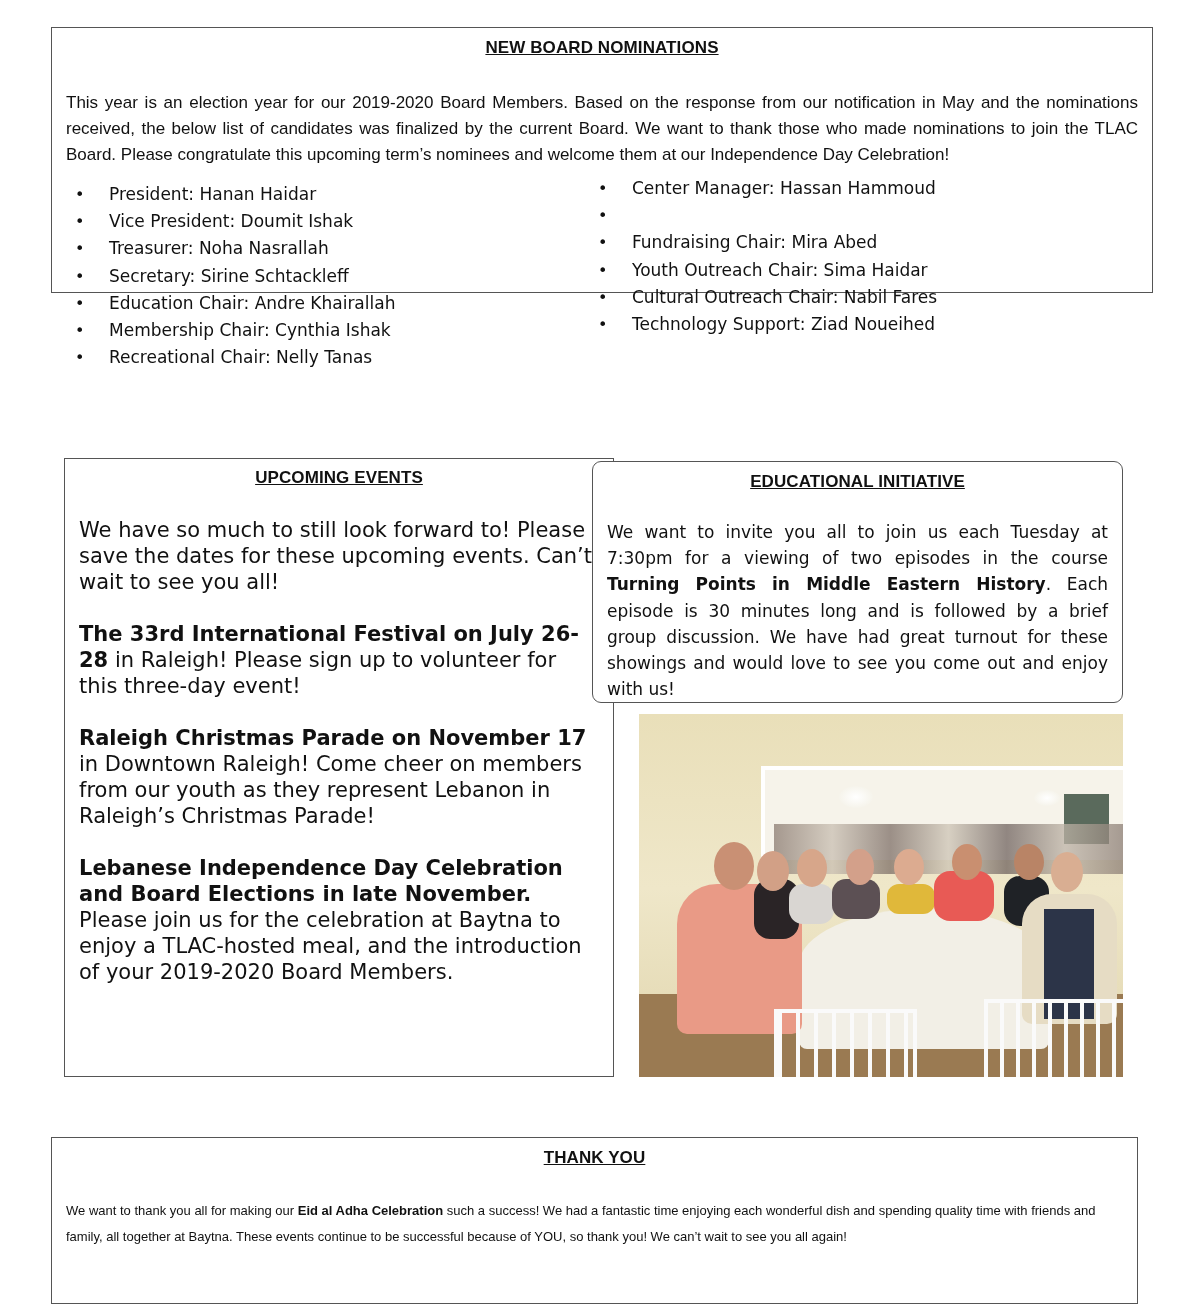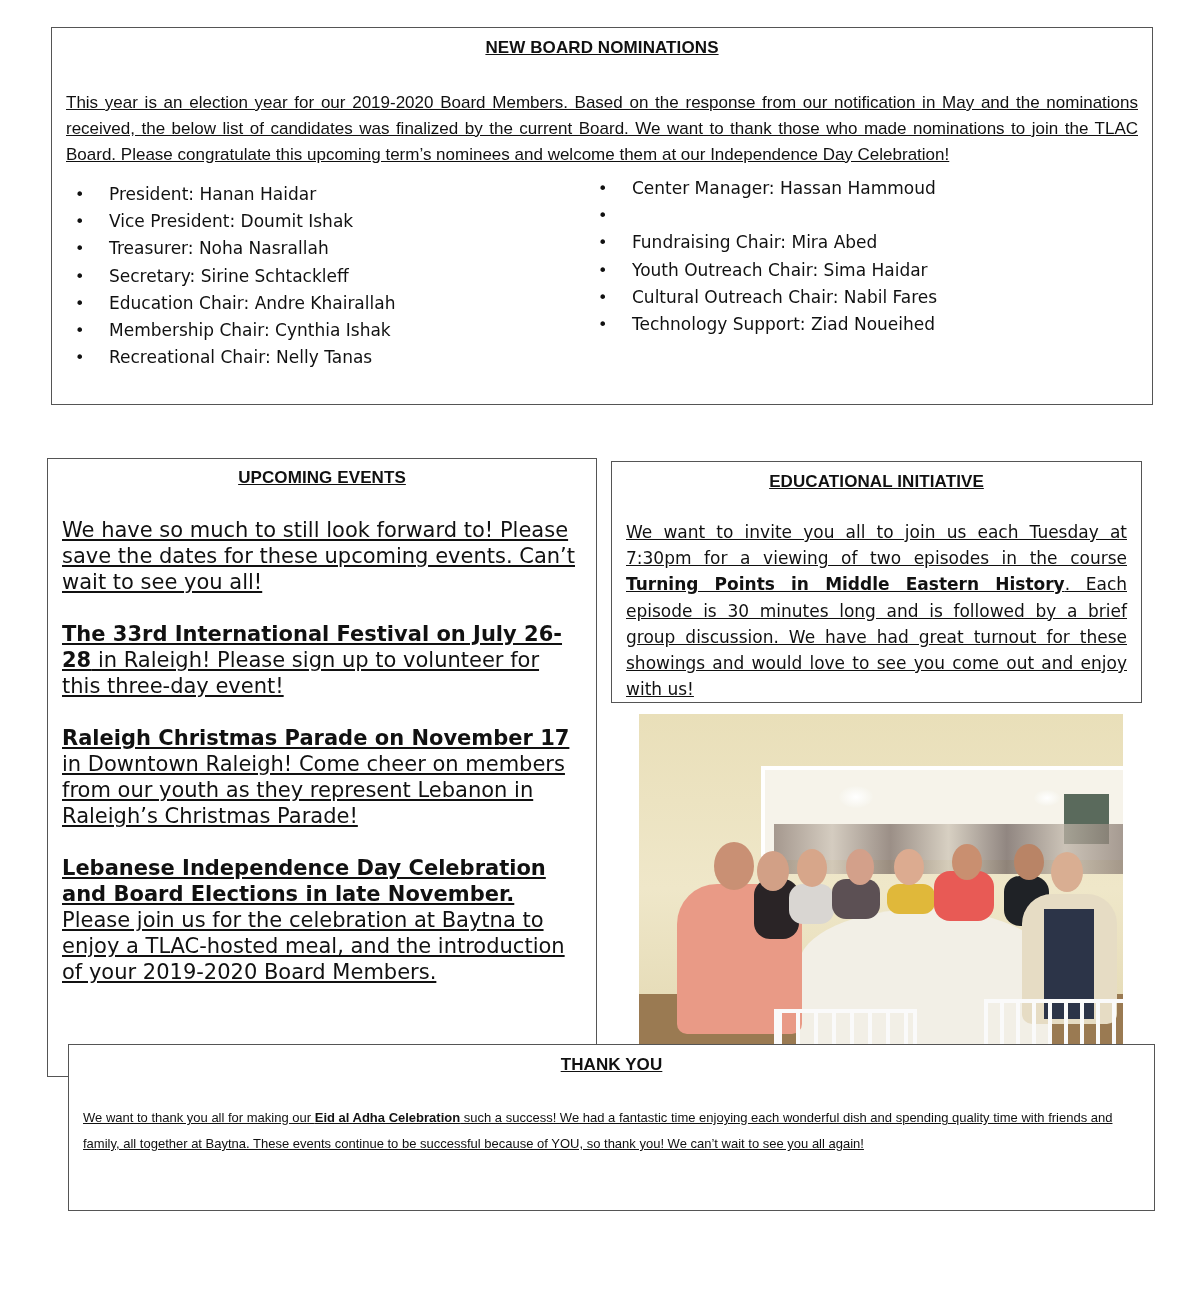--- a/index.html
+++ b/index.html
@@ -5,57 +5,57 @@
   html, body { margin: 0; padding: 0; }
   body {
     width: 1200px; height: 1307px; background: #ffffff; position: relative;
     font-family: "DejaVu Sans", sans-serif; color: #111; overflow: hidden;
   }
   .box { position: absolute; border: 1px solid #555; background: #fff; box-sizing: border-box; }
   .heading {
     text-align: center; font-weight: bold; text-decoration: underline;
     font-family: "Liberation Sans", sans-serif; font-size: 17px; letter-spacing: 0.1px;
   }
-  p { margin: 0; text-decoration: underline; }
+  p { margin: 0; }
   b { font-weight: bold; }
 
   
-  #nom { left: 51px; top: 27px; width: 1102px; height: 378px; }
+  #nom { left: 51px; top: 27px; width: 1102px; height: 266px; }
   #nom .heading { position: absolute; top: 10px; left: 0; right: 0; }
   #nom .intro {
     position: absolute; top: 62px; left: 14px; right: 14px;
     font-size: 17px; line-height: 25.8px; text-align: justify; font-family: "Liberation Sans", sans-serif;
   }
   .blist { position: absolute; list-style: none; margin: 0; padding: 0; font-size: 17px; }
   .blist li { height: 27.2px; line-height: 27.2px; position: relative; padding-left: 34px; white-space: nowrap; }
   .blist li .dot { position: absolute; left: 0; top: 0; width: 10px; font-size: 16px; }
   #list-left { left: 75px; top: 181px; }
   #list-right { left: 598px; top: 175px; }
 
   
-  #events { left: 47px; top: 458px; width: 550px; height: 619px; }
+  #events { left: 64px; top: 458px; width: 550px; height: 619px; }
   #events .heading { position: absolute; top: 9px; left: 0; right: 0; }
   #events .body {
     position: absolute; top: 58px; left: 14px; right: 12px; font-size: 21px; line-height: 26px;
   }
   #events .body p { margin-bottom: 26px; }
 
   
-  #edu { left: 611px; top: 461px; width: 531px; height: 242px; }
+  #edu { left: 592px; top: 461px; width: 531px; height: 242px; border-radius: 9px; }
   #edu .heading { position: absolute; top: 10px; left: 0; right: 0; }
   #edu .body {
     position: absolute; top: 57px; left: 14px; right: 14px; font-size: 17px; line-height: 26.2px; text-align: justify;
   }
 
   
   #photo { position: absolute; left: 639px; top: 714px; width: 484px; height: 363px; overflow: hidden; background: #efe6c7; }
   .ph { position: absolute; }
 
   
-  #thanks { left: 51px; top: 1044px; width: 1087px; height: 167px; margin-left: 17px; }
+  #thanks { left: 51px; top: 1137px; width: 1087px; height: 167px; }
   #thanks .heading { position: absolute; top: 10px; left: 0; right: 0; }
   #thanks .body {
     position: absolute; top: 60px; left: 14px; right: 14px; font-size: 13px; line-height: 26px; font-family: "Liberation Sans", sans-serif;
   }
 </style>
 </head>
 <body>
 
 <section class="box" id="nom">
   <div class="heading">NEW BOARD NOMINATIONS</div>

